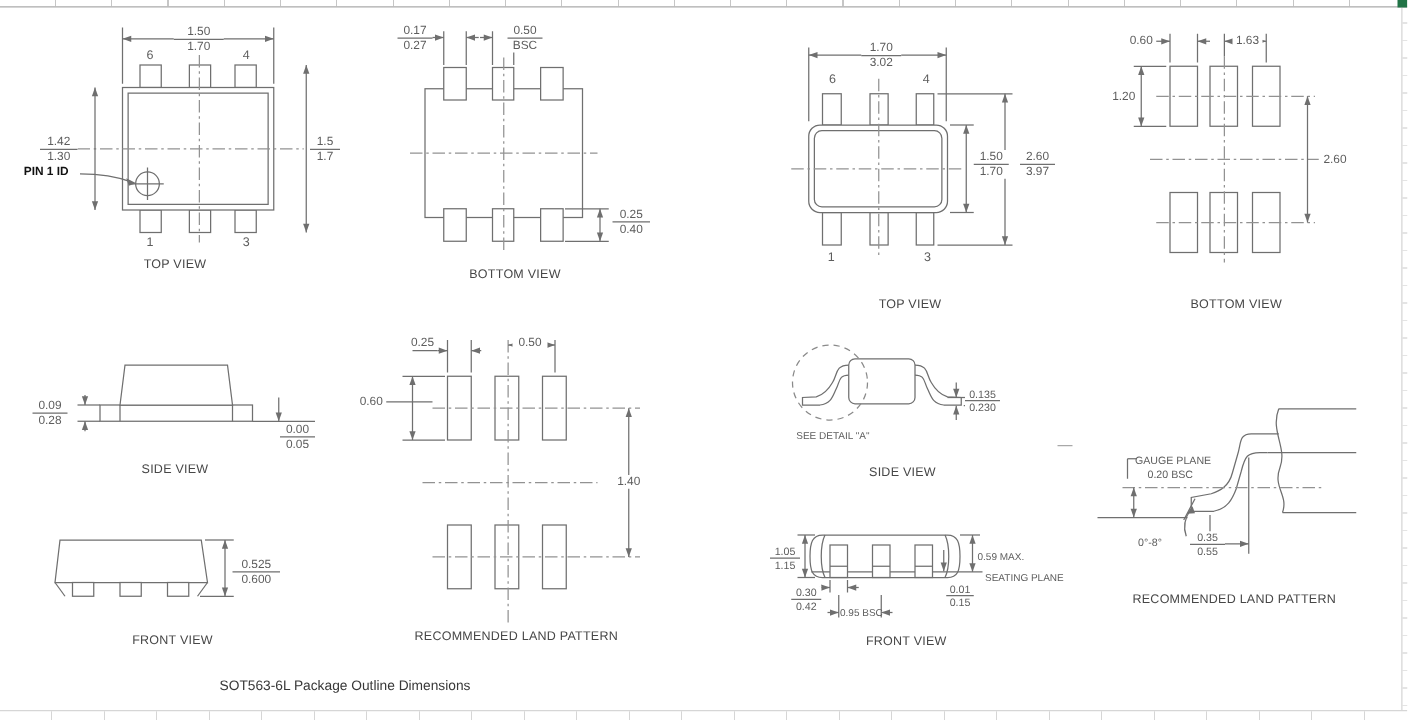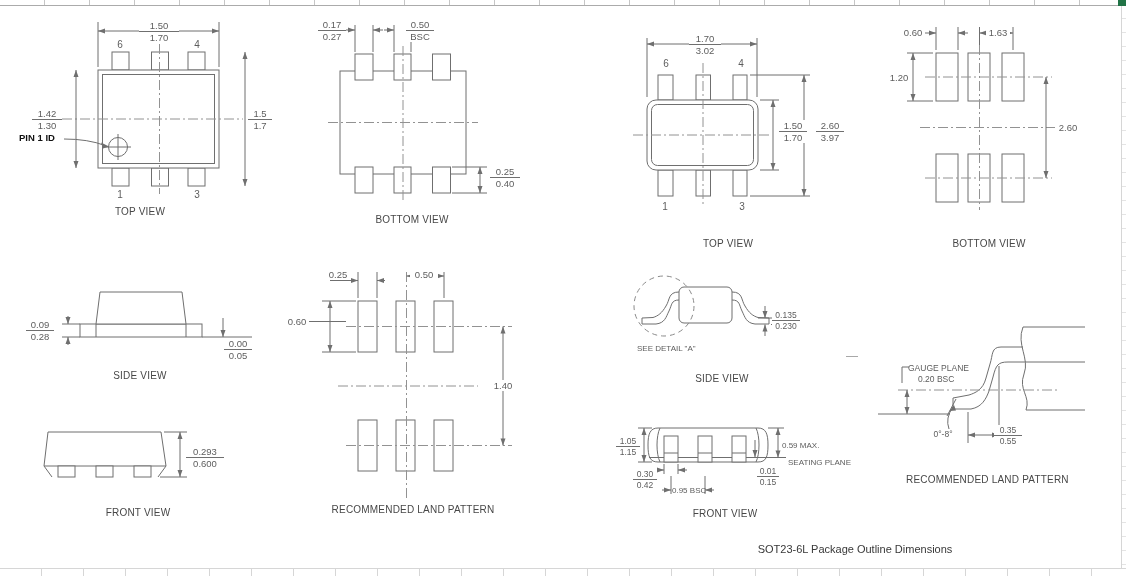--- a/index.html
+++ b/index.html
@@ -343,25 +343,26 @@
   </div>
   <div class="txt cap" style="left:112px;top:370px;width:56px">SIDE VIEW</div>
 
   <div class="txt dim1" style="left:326px;top:269px;width:24px">0.25</div>
   <div class="txt dim1" style="left:410px;top:269px;width:28px">0.50</div>
   <div class="txt dim1" style="left:285px;top:316px;width:24px">0.60</div>
   <div class="txt dim1" style="left:489px;top:380px;width:28px">1.40</div>
   <div class="txt cap" style="left:330px;top:504px;width:166px">RECOMMENDED LAND PATTERN</div>
 
   <div class="txt dim2" style="left:186px;top:446px;width:38px">
-    <span class="du">0.293</span>
+    <span class="du">0.525</span>
       <span class="dl">0.600</span>
   </div>
   <div class="txt cap" style="left:104px;top:507px;width:68px">FRONT VIEW</div>
 
+  <div class="txt ttl" style="left:136px;top:544px;width:280px">SOT563-6L Package Outline Dimensions</div>
 
   <div class="txt dim2" style="left:689px;top:33px;width:32px">
     <span class="du">1.70</span>
       <span class="dl">3.02</span>
   </div>
   <div class="txt pn" style="left:661px;top:58px;width:10px">6</div>
   <div class="txt pn" style="left:736px;top:58px;width:10px">4</div>
   <div class="txt dim2" style="left:779px;top:120px;width:28px">
     <span class="du">1.50</span>
       <span class="dl">1.70</span>
@@ -399,22 +400,21 @@
   </div>
   <div class="txt xs dim1" style="left:672px;top:486px;width:32px">0.95 BSC</div>
   <div class="txt dim2 sm" style="left:757px;top:466px;width:22px">
     <span class="du">0.01</span>
       <span class="dl">0.15</span>
   </div>
   <div class="txt cap" style="left:690px;top:508px;width:70px">FRONT VIEW</div>
 
   <div class="txt sm" style="left:908px;top:363px">GAUGE PLANE</div>
   <div class="txt sm" style="left:918px;top:374px">0.20 BSC</div>
-  <div class="txt sm dim1" style="left:930px;top:429px;width:26px">0°-8°</div>
-  <div class="txt dim2 sm" style="left:994px;top:425px;width:28px">
+  <div class="txt sm dim1" style="left:907px;top:429px;width:26px">0°-8°</div>
+  <div class="txt dim2 sm" style="left:952px;top:425px;width:28px">
     <span class="du">0.35</span>
       <span class="dl">0.55</span>
   </div>
   <div class="txt cap" style="left:906px;top:474px;width:162px">RECOMMENDED LAND PATTERN</div>
 
-  <div class="txt ttl" style="left:705px;top:544px;width:300px">SOT23-6L Package Outline Dimensions</div>
 
 </div>
 
 </body></html>

